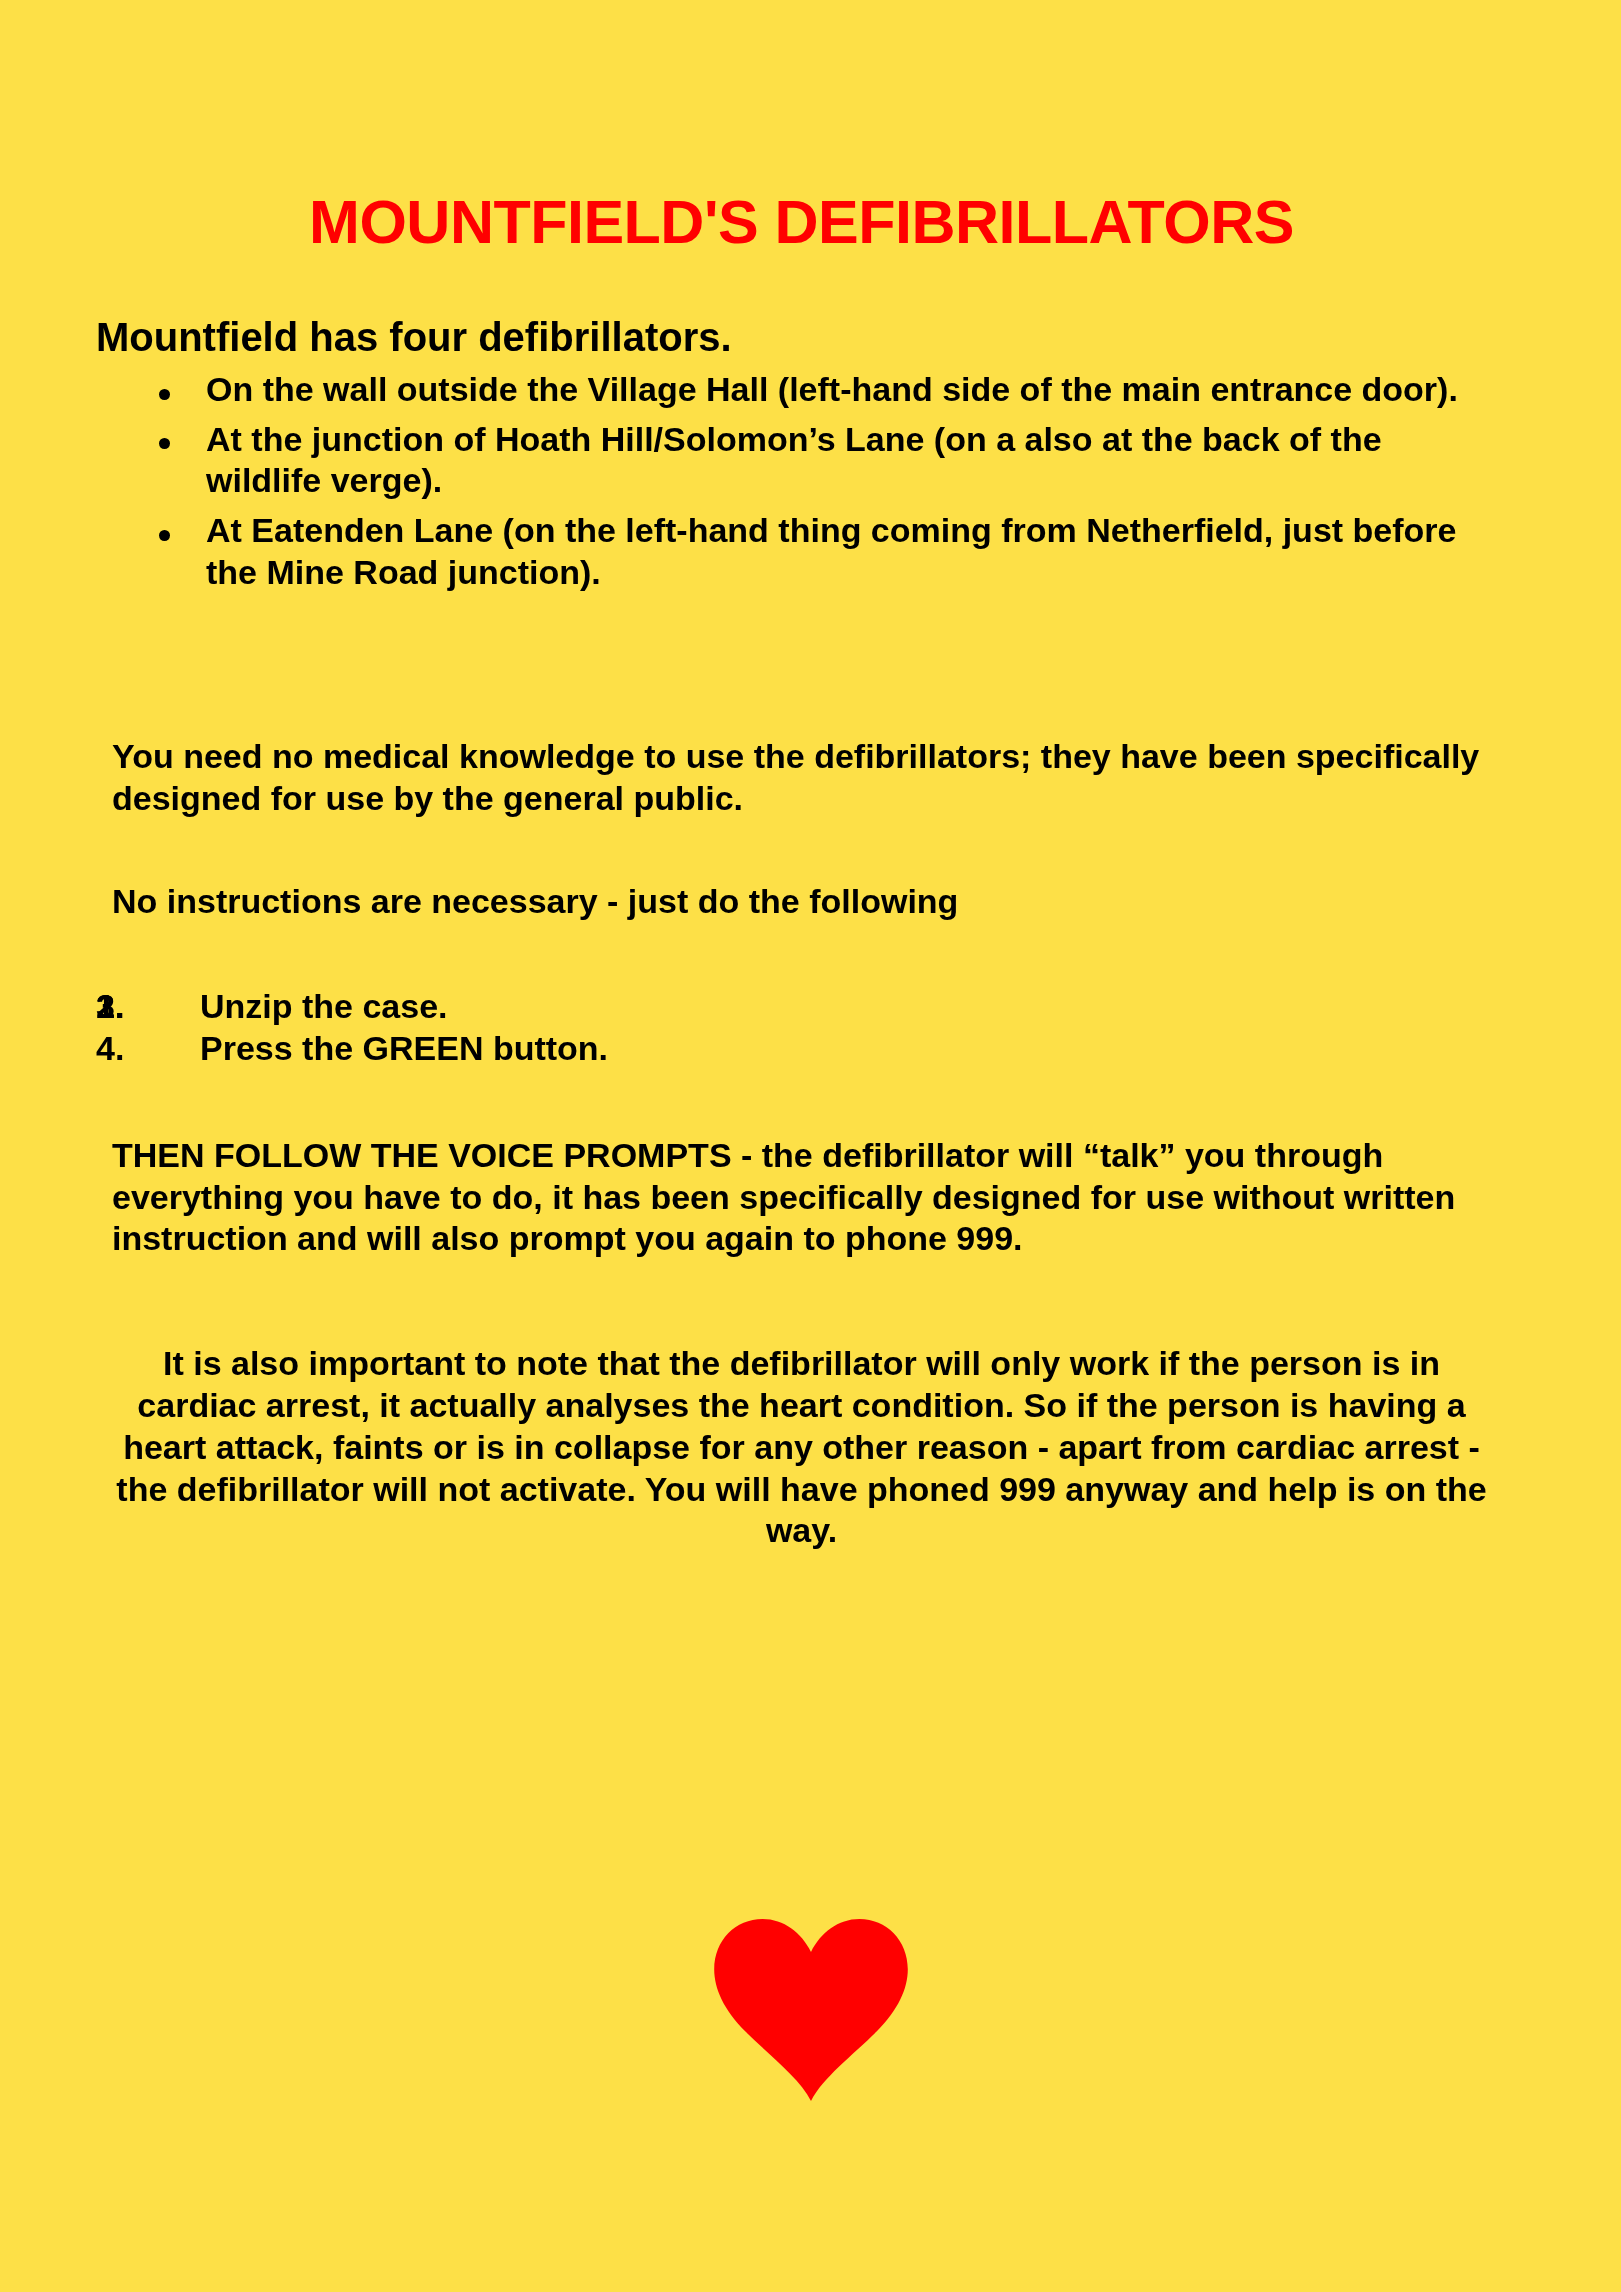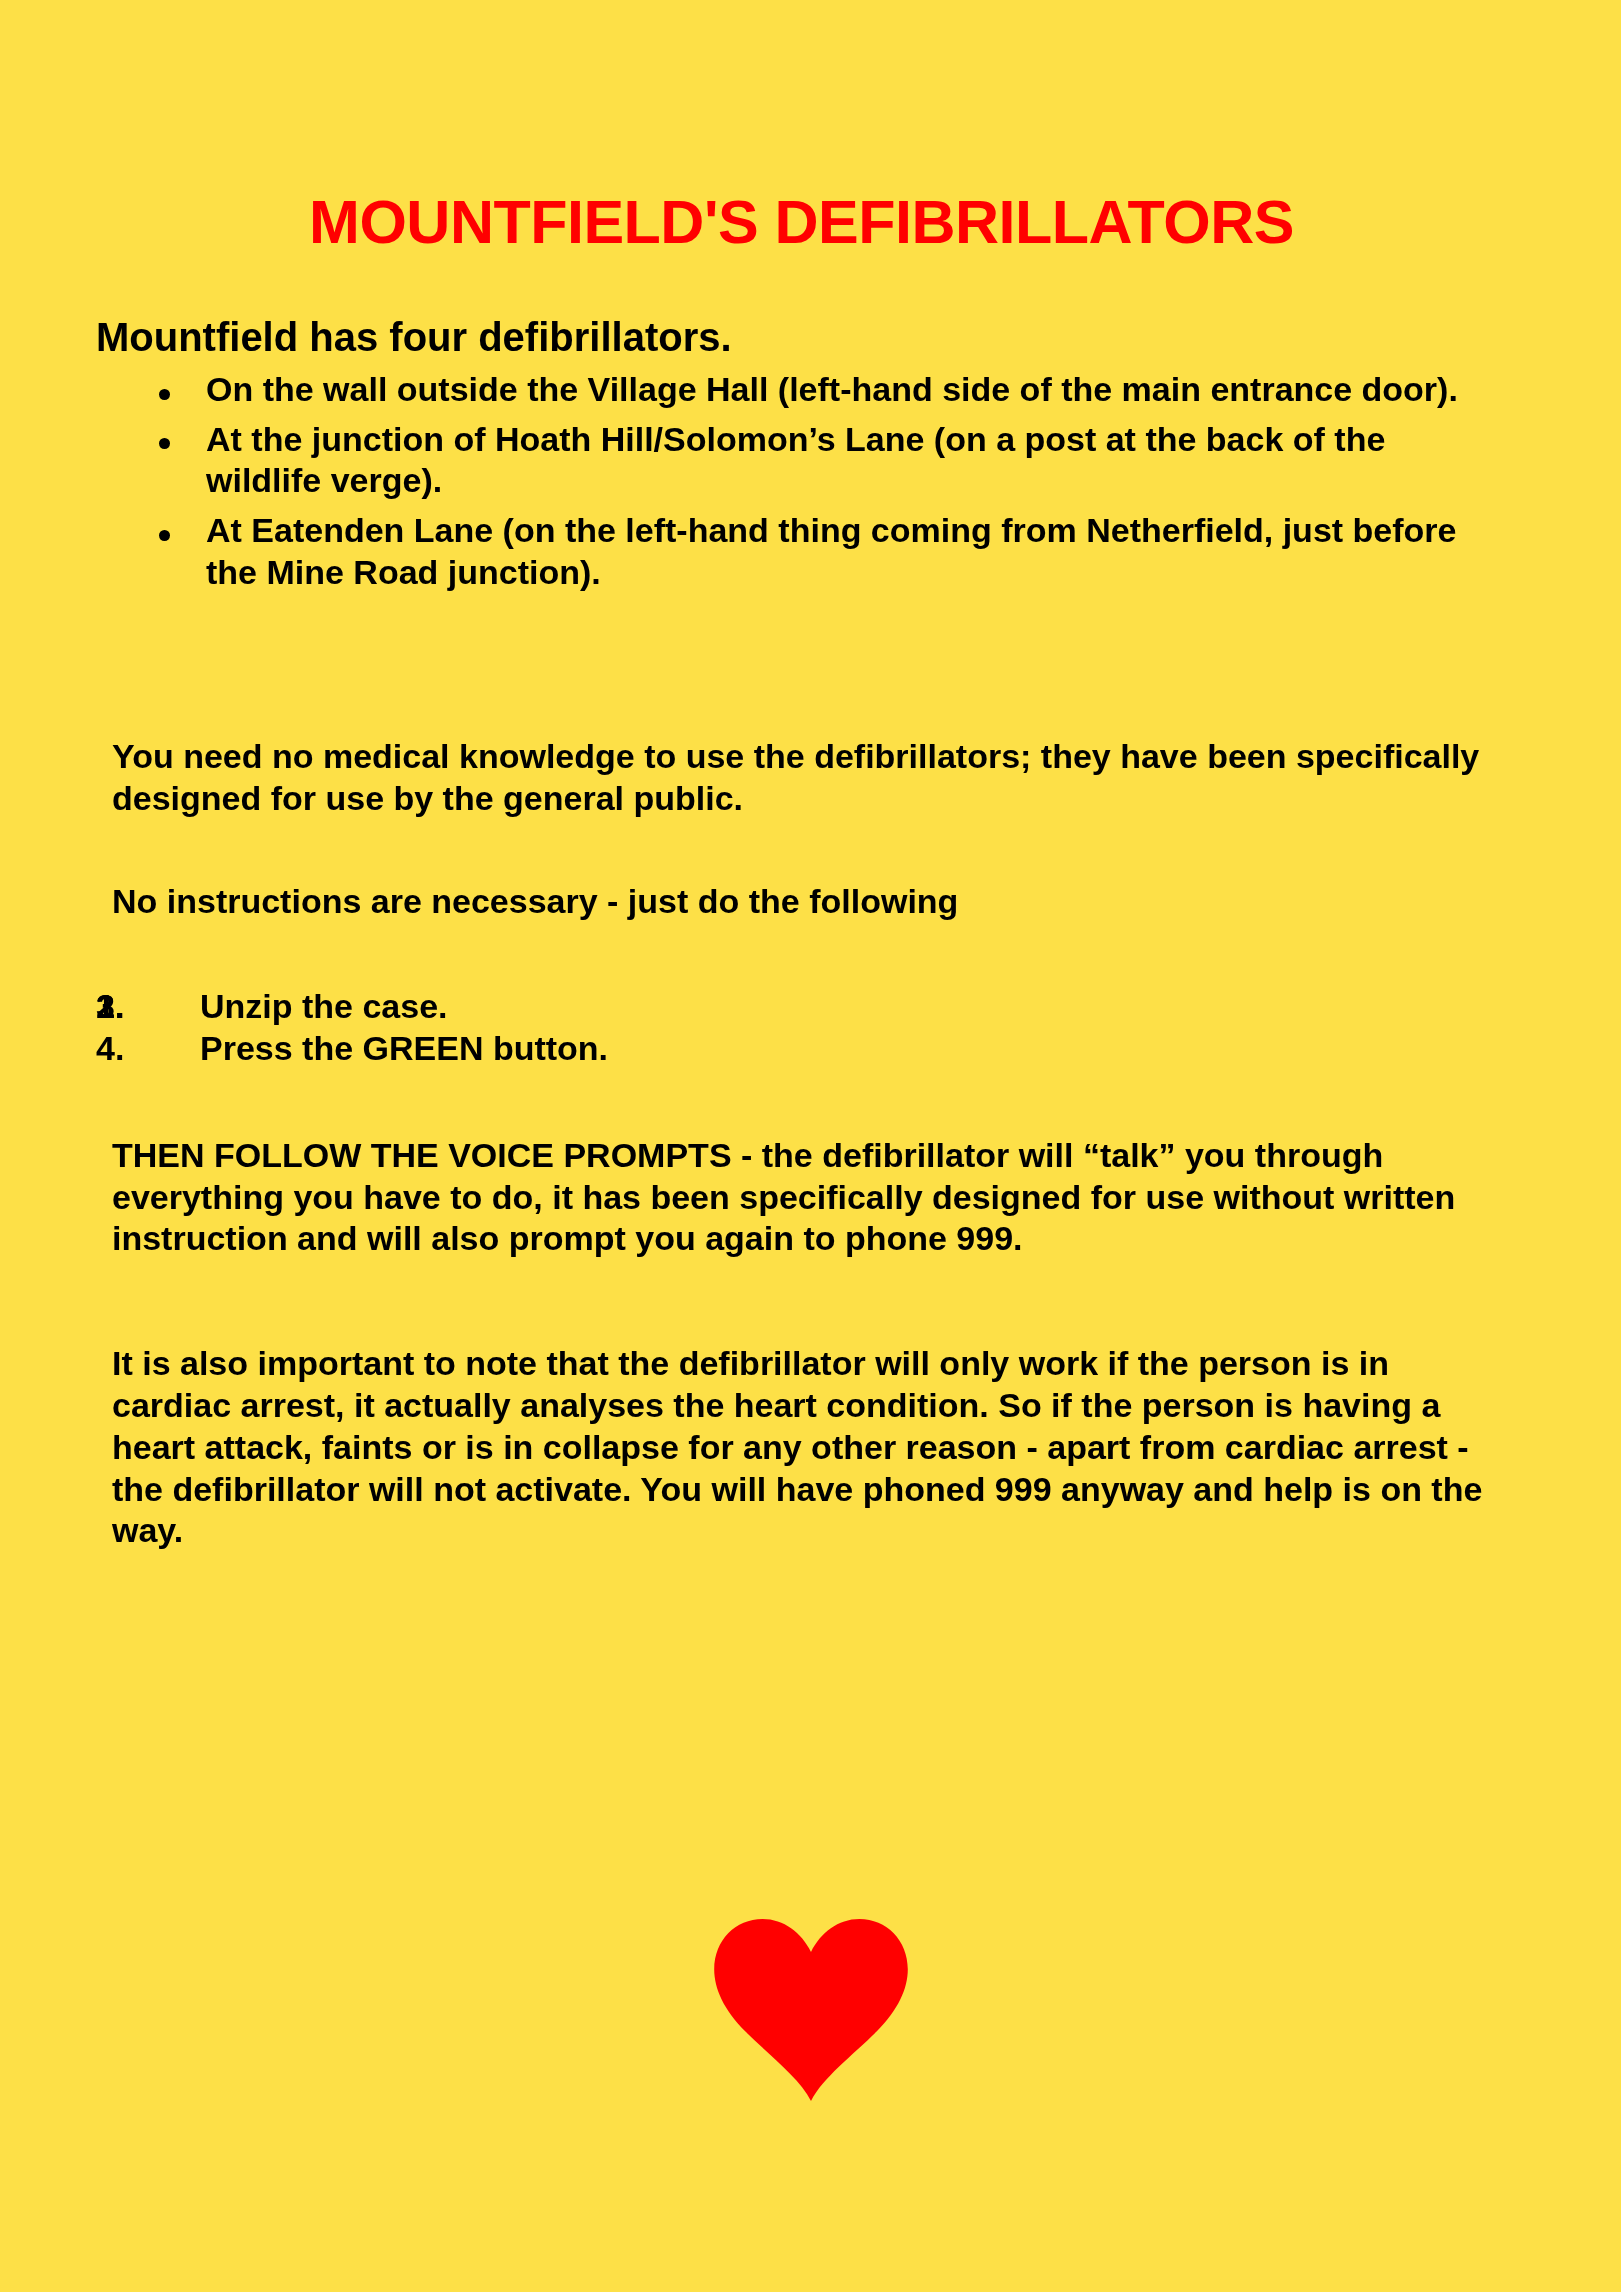--- a/index.html
+++ b/index.html
@@ -113,20 +113,21 @@
     width: 69px;
     font-size: 34px;
     font-weight: bold;
   }
 
   .para-block {
     padding-top: 49px;
   }
   .para-block.tight {
     padding-top: 51px;
+    text-align: center;
   }
 
   
   .heart-wrap {
     position: absolute;
     left: 0;
     top: 1919px;
     width: 1621px;
     text-align: center;
   }
@@ -148,21 +149,21 @@
 <div class="page">
 
   <div class="content">
 
     <h1 class="doc-title">MOUNTFIELD'S DEFIBRILLATORS</h1>
 
     <p class="intro-line">Mountfield has four defibrillators.</p>
 
     <ul class="location-list">
       <li>On the wall outside the Village Hall (left-hand side of the main entrance door).</li>
-      <li>At the junction of Hoath Hill/Solomon’s Lane (on a post at the back of the wildlife verge).</li>
+      <li>At the junction of Hoath Hill/Solomon’s Lane (on a also at the back of the wildlife verge).</li>
       <li>At Eatenden Lane (on the left-hand thing coming from Netherfield, just before the Mine Road junction).</li>
     </ul>
 
     <div class="gap-block"></div>
 
     <p class="para spaced">You need no medical knowledge to use the defibrillators; they have been specifically designed for use by the general public.</p>
 
     <p class="para spaced">No instructions are necessary - just do the following</p>
 
     <ol class="steps">

